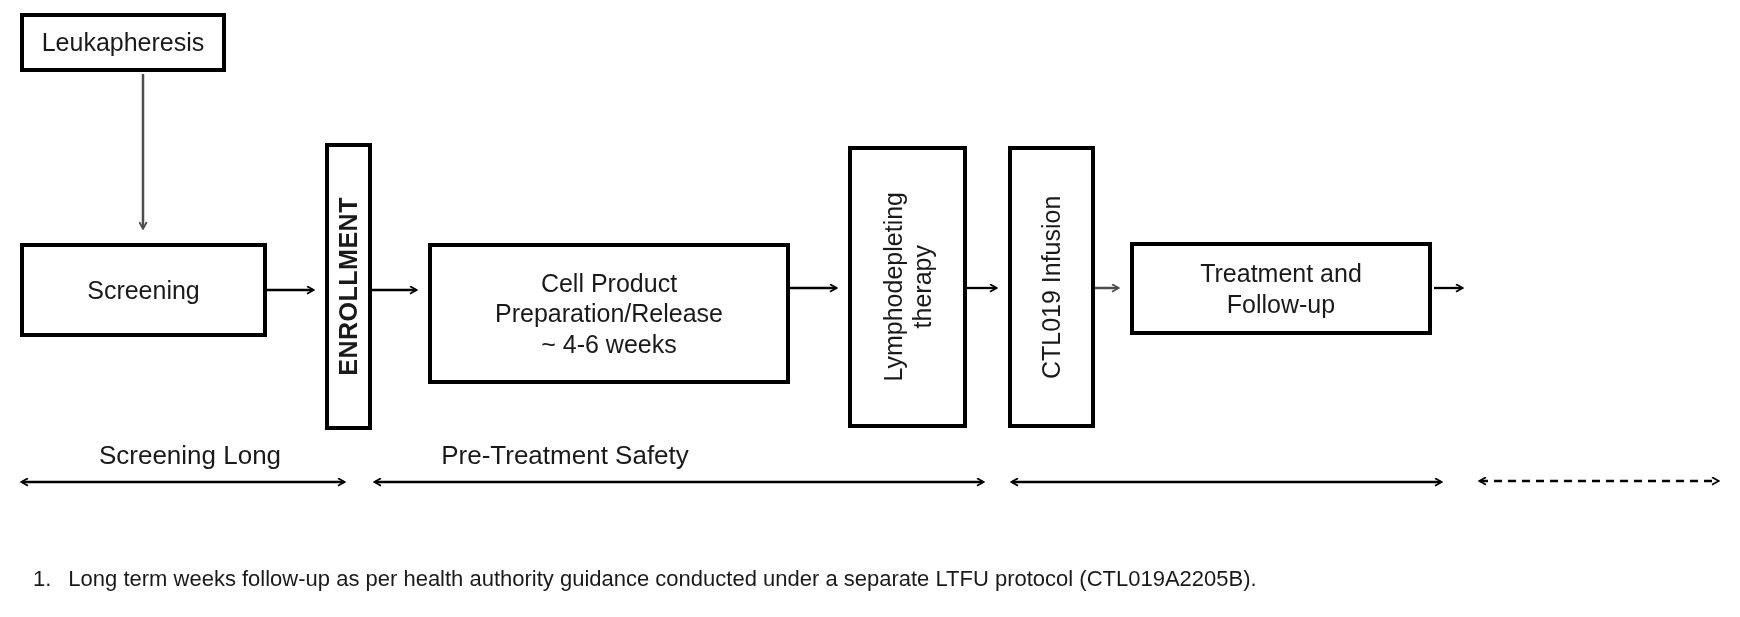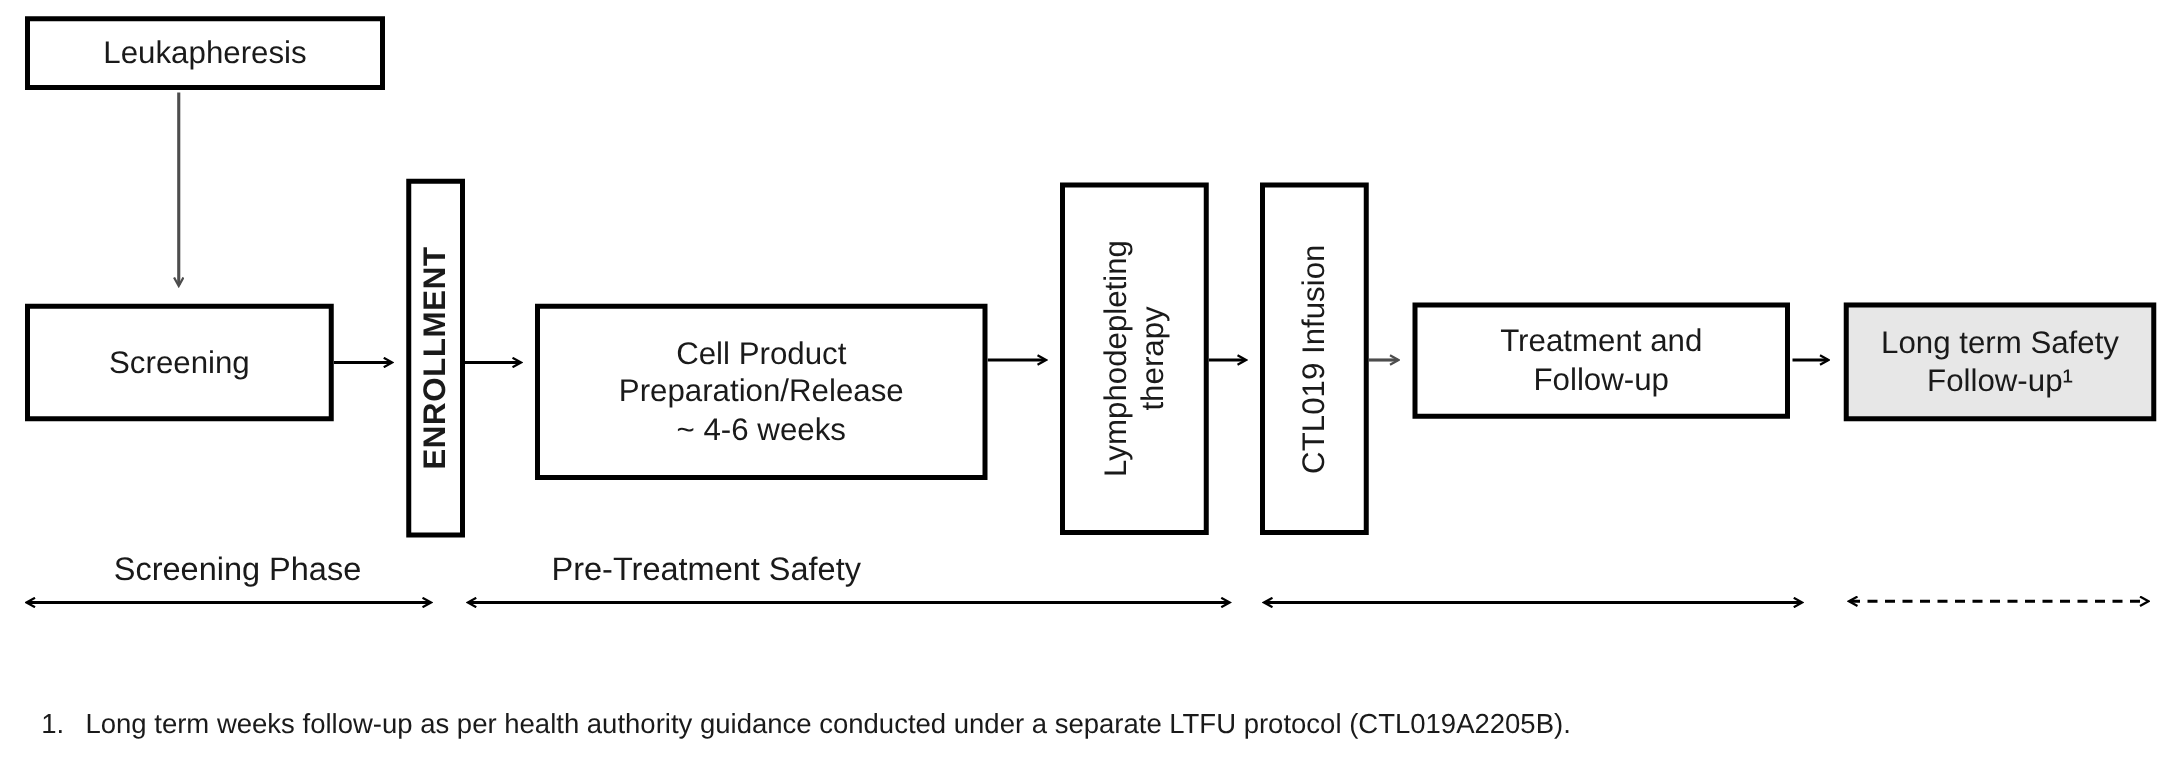--- a/index.html
+++ b/index.html
@@ -82,21 +82,21 @@
     <line x1="967" y1="288" x2="996" y2="288" stroke="#000" stroke-width="2.3" marker-end="url(#ah)"></line>
     <line x1="1095" y1="288" x2="1118" y2="288" stroke="#4d4d4d" stroke-width="2.5" marker-end="url(#ahg)"></line>
     <line x1="1434" y1="288" x2="1462" y2="288" stroke="#000" stroke-width="2.3" marker-end="url(#ah)"></line>
 
     <line x1="22" y1="482" x2="344" y2="482" stroke="#000" stroke-width="2.5" marker-start="url(#ah)" marker-end="url(#ah)"></line>
     <line x1="375" y1="482" x2="983" y2="482" stroke="#000" stroke-width="2.5" marker-start="url(#ah)" marker-end="url(#ah)"></line>
     <line x1="1012" y1="482" x2="1441" y2="482" stroke="#000" stroke-width="2.5" marker-start="url(#ah)" marker-end="url(#ah)"></line>
     <line x1="1480" y1="481" x2="1718" y2="481" stroke="#000" stroke-width="2.5" stroke-dasharray="8 6" marker-start="url(#ah)" marker-end="url(#ah)"></line>
   </svg>
 
-  <div class="node" style="left:20px; top:13px; width:288px; height:59px;">Leukapheresis</div>
+  <div class="node" style="left:20px; top:13px; width:206px; height:59px;">Leukapheresis</div>
 
   <div class="node" style="left:20px; top:243px; width:247px; height:94px;">Screening</div>
 
   <div class="node vertical bold" style="left:325px; top:143px; width:47px; height:287px;">
     <span>ENROLLMENT</span>
   </div>
 
   <div class="node" style="left:428px; top:199px; width:362px; height:141px;margin-top:44px;">Cell Product
 Preparation/Release
 ~ 4-6 weeks</div>
@@ -106,24 +106,22 @@
 therapy</span>
   </div>
 
   <div class="node vertical" style="left:1008px; top:146px; width:87px; height:282px;">
     <span>CTL019 Infusion</span>
   </div>
 
   <div class="node" style="left:1130px; top:242px; width:302px; height:93px;">Treatment and
 Follow-up</div>
 
-  <div class="node shaded" style="left:1475px; top:242px; width:250px; height:95px;">Long term Safety
-Follow-up¹</div>
 
-  <div class="phase-label" style="left:190px; top:440px;">Screening Phase</div>
+  <div class="phase-label" style="left:190px; top:440px;">Screening Long</div>
   <div class="phase-label" style="left:565px; top:440px;">Pre-Treatment Safety</div>
 
   <div class="footnote">
     <span>1.</span>
     <span>Long term weeks follow-up as per health authority guidance conducted under a separate LTFU protocol (CTL019A2205B).</span>
   </div>
 
 </div>
 
 </body></html>

